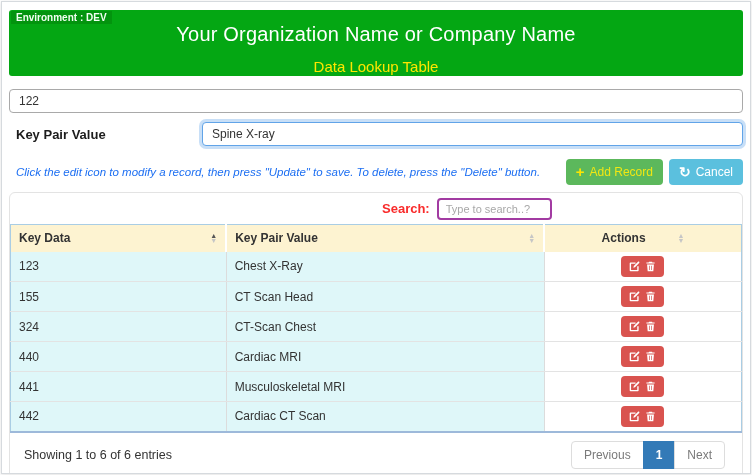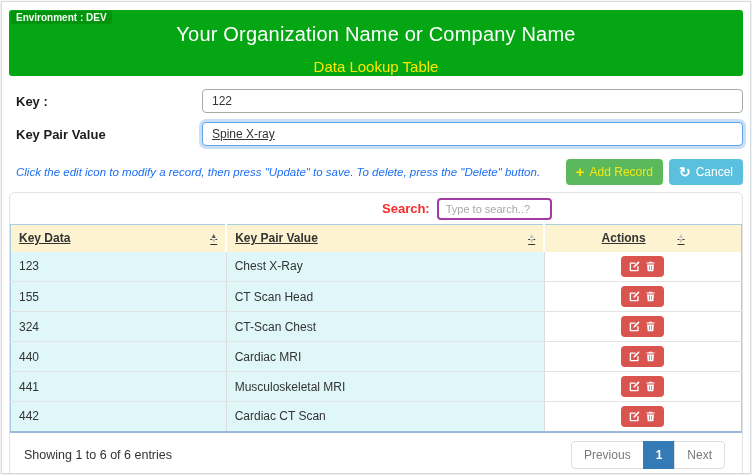--- a/index.html
+++ b/index.html
@@ -52,21 +52,20 @@
   .form-input {
     flex: 1; height: 24px;
     border: 1px solid #a9a9a9; border-radius: 4px;
     padding: 0 9px; font-size: 12px; color: #333;
     font-family: "Liberation Sans", sans-serif;
     outline: none; background: #fff;
   }
   .form-input.focused {
     border: 1px solid #61a4e8;
     box-shadow: 0 0 0 3px rgba(97,164,232,.35);
-    text-decoration: underline;
   }
 
   
   .action-row {
     display: flex; justify-content: space-between; align-items: center;
     margin: 13px 7px 7px 7px;
   }
   .instruction {
     font-style: italic; font-size: 11.5px; color: #1d6ff2;
     padding-left: 7px;
@@ -106,21 +105,20 @@
     font-size: 12px; color: #333;
     border: 1px solid #a9cde4;
     border-bottom: 2px solid #9db9da;
   }
   table.lookup thead th {
     background: #fdf3d1;
     font-weight: bold; font-size: 12px;
     height: 27px; padding: 0 8px;
     text-align: left;
     border-left: 2px solid #fff;
-    text-decoration: underline;
   }
   table.lookup thead th:first-child { border-left: none; }
   th .th-flex { display: flex; align-items: center; justify-content: space-between; }
   th.col-actions .th-flex { justify-content: center; gap: 32px; }
   .sort-stack { display: inline-flex; flex-direction: column; line-height: 5px; }
   .sort-stack span { font-size: 7px; color: #c6c6c6; }
   .sort-stack span.active { color: #555; }
 
   table.lookup tbody td {
     background: #dff7f9;
@@ -164,21 +162,20 @@
 <div class="window">
 
   <div class="banner">
     <div class="env-label">Environment : DEV</div>
     <div class="banner-title">Your Organization Name or Company Name</div>
     <div class="banner-subtitle">Data Lookup Table</div>
   </div>
 
   <div class="form-area">
     <div class="form-row first">
-      <div class="form-label">Key :</div>
       <input class="form-input" type="text" value="122" style="">
     </div>
     <div class="form-row second">
       <div class="form-label">Key Pair Value</div>
       <input class="form-input focused" type="text" value="Spine X-ray" style="">
     </div>
   </div>
 
   <div class="action-row">
     <div class="instruction">Click the edit icon to modify a record, then press "Update" to save. To delete, press the "Delete" button.</div>

